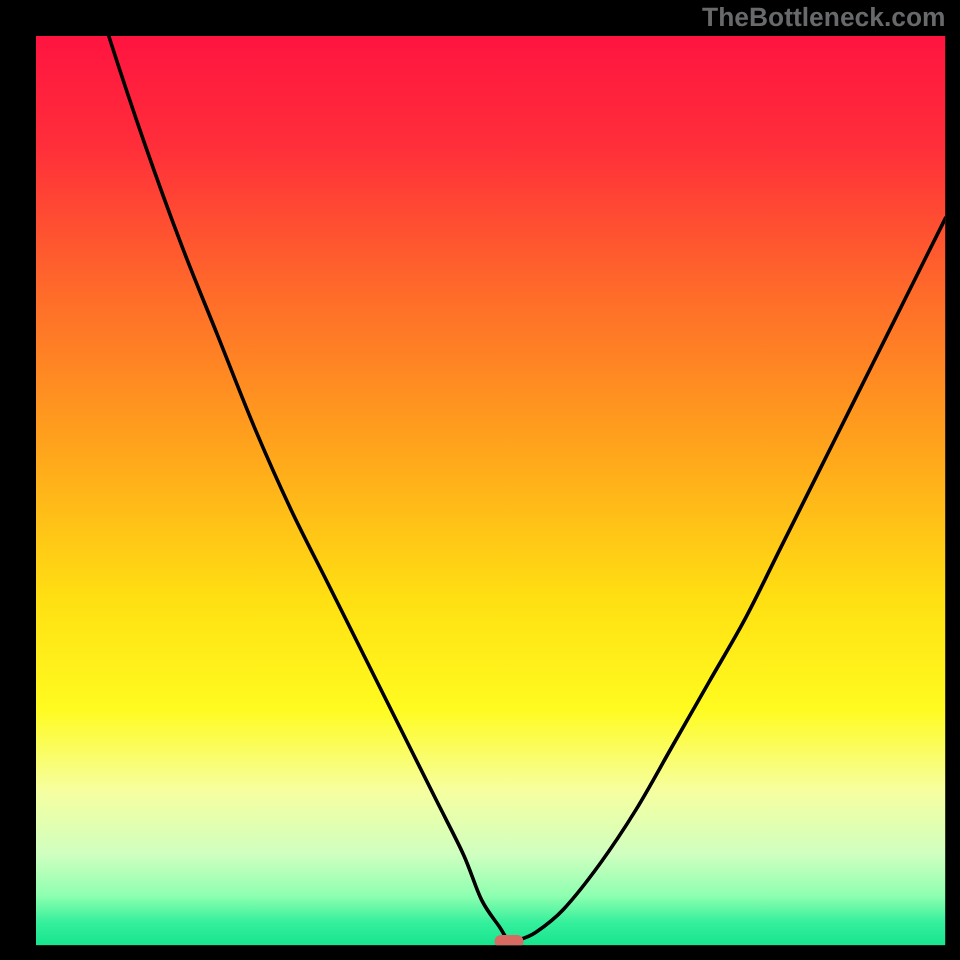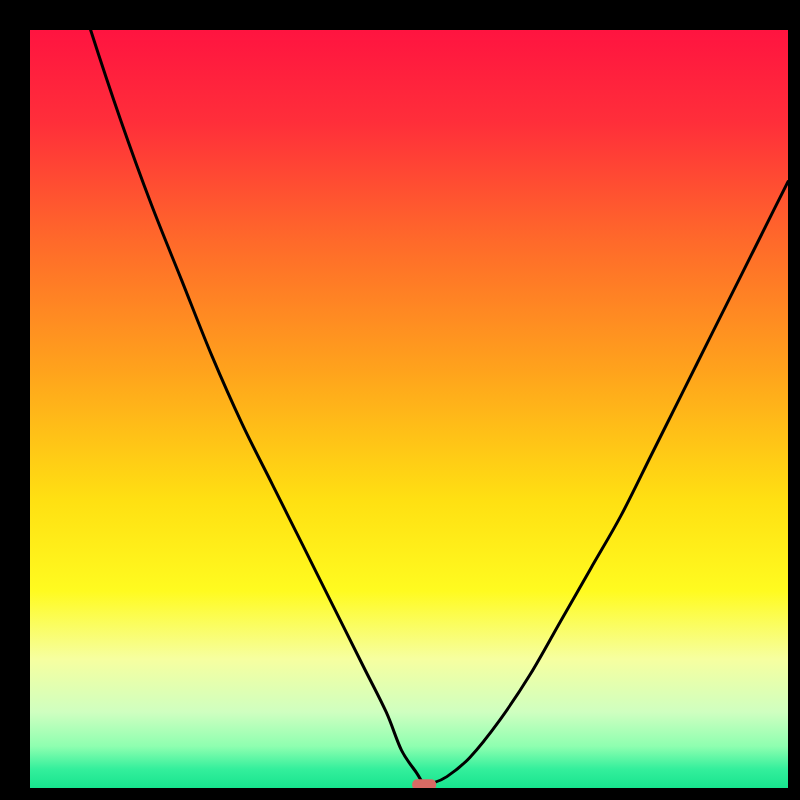--- a/index.html
+++ b/index.html
@@ -38,20 +38,21 @@
   .plot-area svg {
     display: block;
     width: 100%;
     height: 100%;
   }
 </style>
 </head>
 <body>
 
 <div class="frame">
+  <div class="watermark">TheBottleneck.com</div>
 
   <div class="plot-area">
     <svg viewBox="0 0 758 758" preserveAspectRatio="none">
       <defs>
         <linearGradient id="bg-grad" x1="0" y1="0" x2="0" y2="1">
         <stop offset="0.00%" stop-color="#ff1440"></stop>
             <stop offset="12.00%" stop-color="#ff2e3a"></stop>
             <stop offset="28.00%" stop-color="#ff6a2a"></stop>
             <stop offset="45.00%" stop-color="#ffa31c"></stop>
             <stop offset="62.00%" stop-color="#ffe012"></stop>

